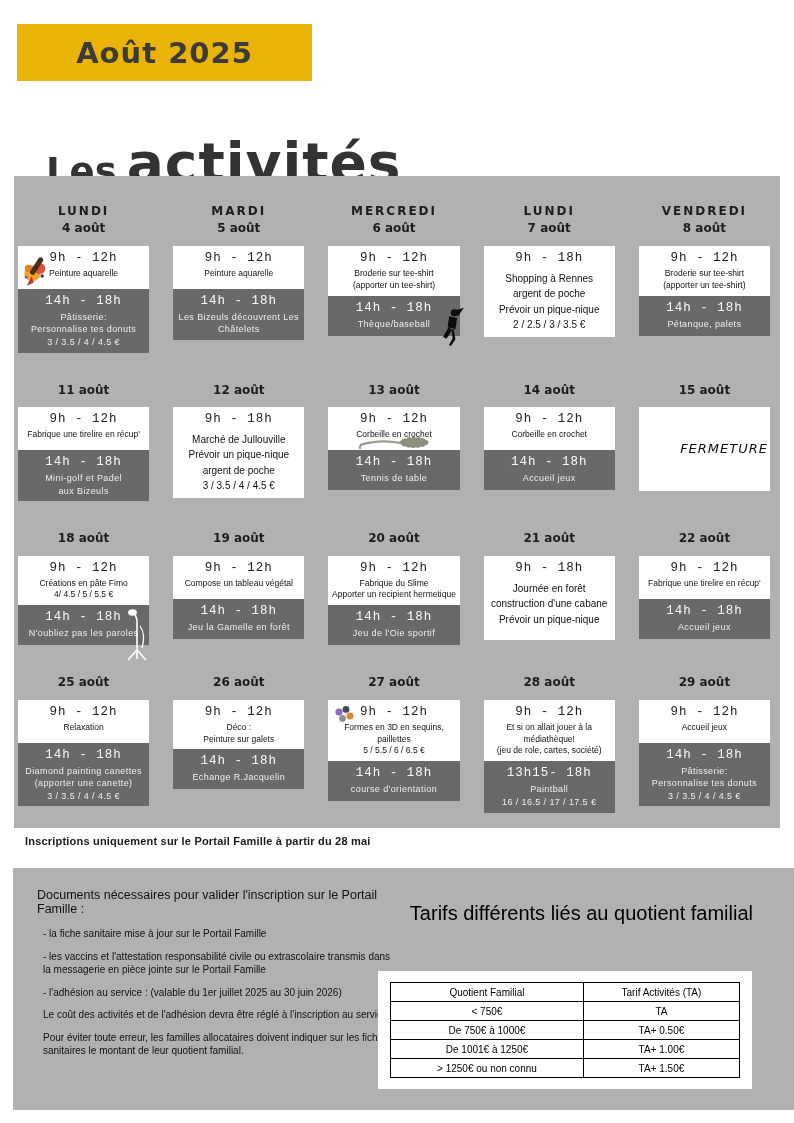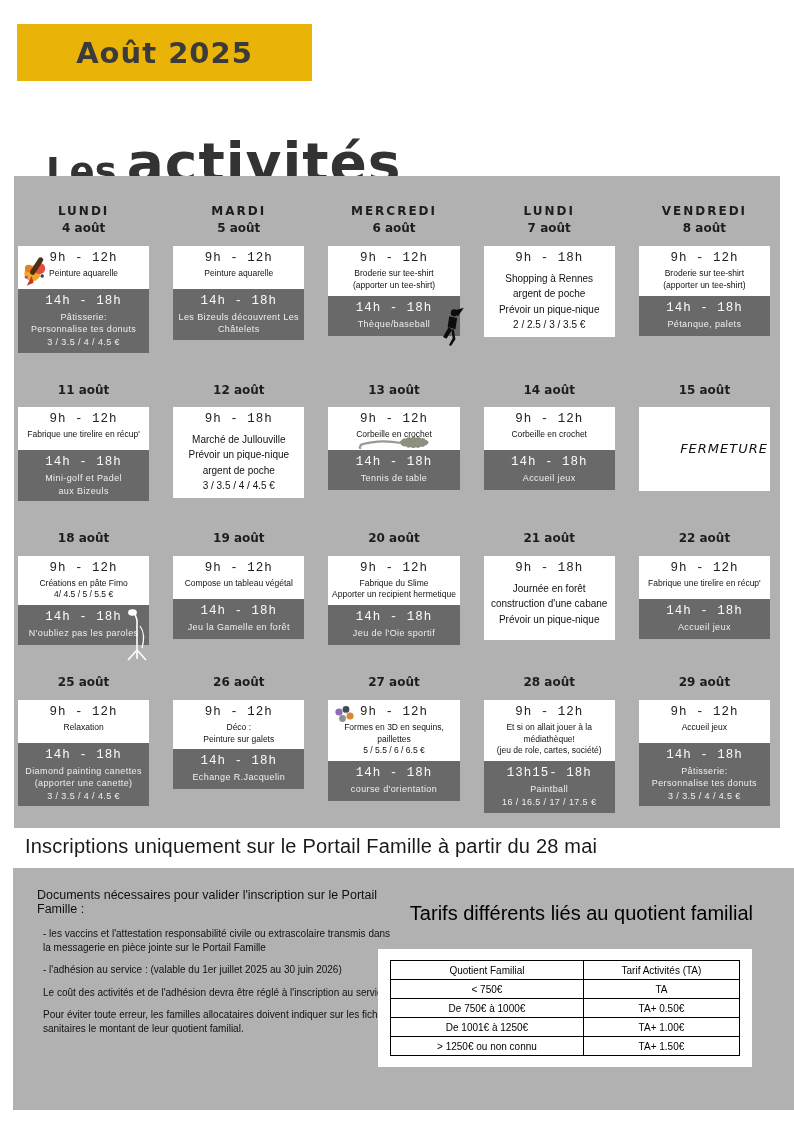--- a/index.html
+++ b/index.html
@@ -72,35 +72,35 @@
   .icon svg { width:100%; height:100%; display:block; }
   .paintbrush-icon { left:3px; top:9px; width:30px; height:32px; }
   .baseball-player-icon { right:-5px; bottom:-14px; width:27px; height:44px; }
   .crochet-icon { left:50%; transform:translateX(-50%); bottom:1px; width:74px; height:14px; }
   .microphone-icon { right:1px; top:3px; width:24px; height:54px; }
   .sequins-icon { left:5px; top:5px; width:23px; height:19px; }
 
   
   .inscription-note {
     position:absolute; left:25px; top:835px;
-    font-size:20px; font-weight:normal; color:#1a1a1a; letter-spacing:0.2px;
+    font-size:11px; font-weight:bold; color:#1a1a1a; letter-spacing:0.2px;
   }
   .footer-box {
     position:absolute; left:13px; top:868px; width:781px; height:242px;
     background:#b1b1b1;
   }
   .docs { position:absolute; left:24px; top:20px; width:356px; }
   .docs-title { font-size:12.5px; margin:0 0 11px 0; color:#101010; }
   .doc-line { font-size:10px; margin:0 0 9px 0; color:#101010; line-height:1.35; padding-left:6px; }
   .tarifs-title {
     position:absolute; left:365px; top:34px; width:375px; margin:0;
     text-align:right; font-size:20px; color:#000000; font-weight:normal;
   }
   .table-wrap {
-    position:absolute; left:365px; top:81px; width:374px; height:118px;
+    position:absolute; left:365px; top:103px; width:374px; height:118px;
     background:#ffffff; box-sizing:border-box; padding:11px 12px;
   }
   table.tariff { width:100%; border-collapse:collapse; font-size:10px; color:#000; }
   table.tariff th, table.tariff td {
     border:1px solid #000; text-align:center; padding:3.5px 2px; font-weight:normal;
   }
 </style>
 </head>
 <body>
 
@@ -485,20 +485,21 @@
           </div>
         </div>
       </div>
     </div>
 
   <div class="inscription-note">Inscriptions uniquement sur le Portail Famille à partir du 28 mai</div>
 
   <div class="footer-box">
     <div class="docs" id="docs">
       <p class="docs-title">Documents nécessaires pour valider l'inscription sur le Portail Famille :</p>
+    <p class="doc-line">- la fiche sanitaire mise à jour sur le Portail Famille</p>
         <p class="doc-line">- les vaccins et l'attestation responsabilité civile ou extrascolaire transmis dans la messagerie en pièce jointe sur le Portail Famille</p>
         <p class="doc-line">- l'adhésion au service : (valable du 1er juillet 2025 au 30 juin 2026)</p>
         <p class="doc-line">Le coût des activités et de l'adhésion devra être réglé à l'inscription au service</p>
         <p class="doc-line">Pour éviter toute erreur, les familles allocataires doivent indiquer sur les fiches sanitaires le montant de leur quotient familial.</p>
       </div>
     <p class="tarifs-title">Tarifs différents liés au quotient familial</p>
     <div class="table-wrap">
       <table class="tariff">
         <thead>
             <tr id="tariff-head">

